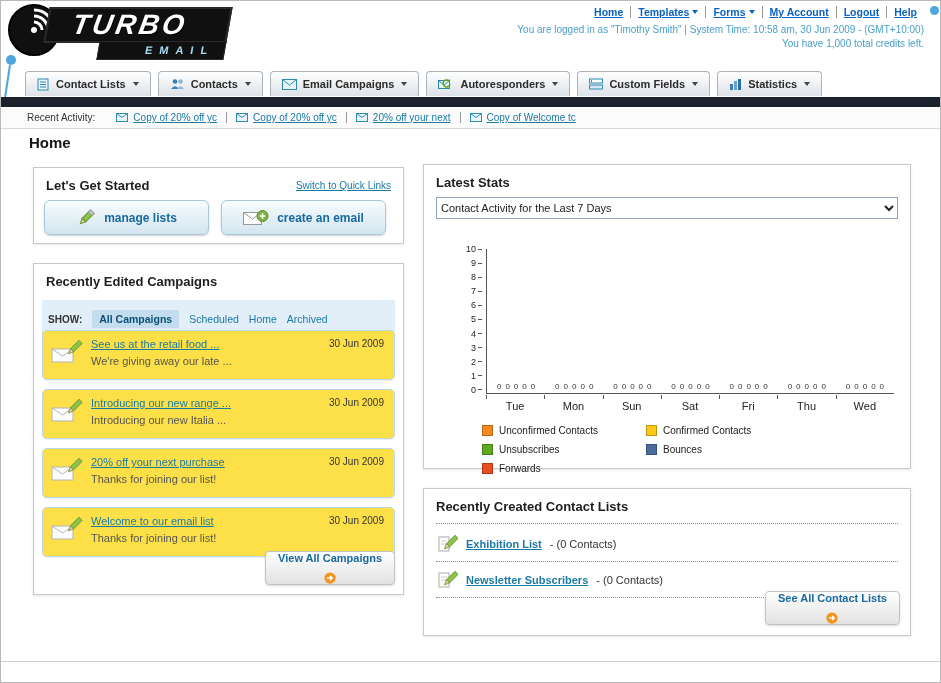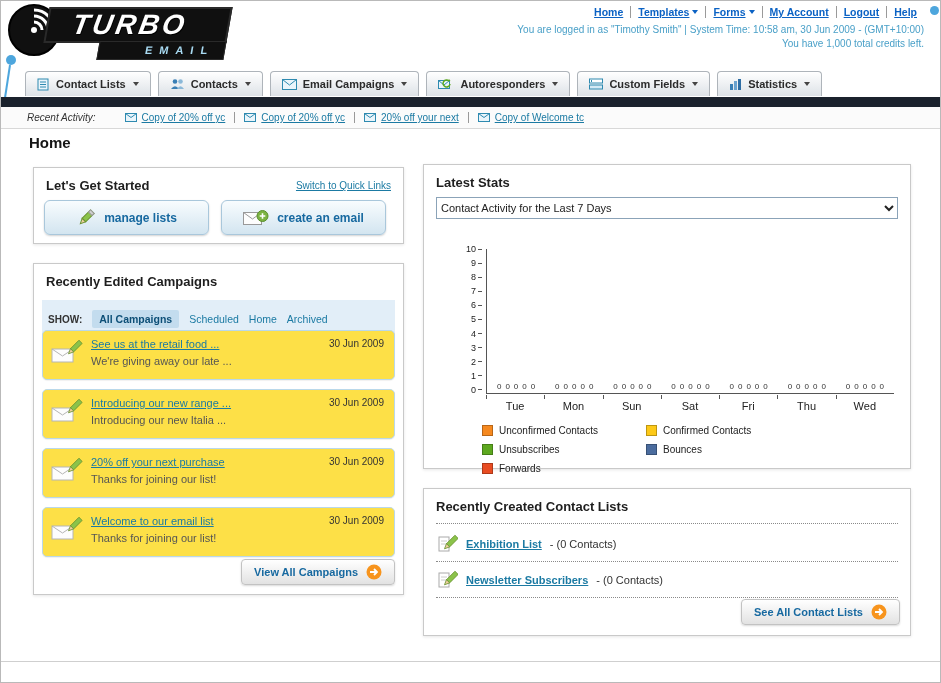--- a/index.html
+++ b/index.html
@@ -25,21 +25,21 @@
   .credits-info { position: absolute; right: 16px; top: 37px; font-size: 10px; color: #4aa0c8; }
 
   
   .tabs { position: absolute; top: 70px; left: 0; right: 0; height: 26px; padding-left: 24px; display: flex; align-items: flex-start; gap: 7px; }
   .tab { display: inline-flex; align-items: center; gap: 6px; height: 25px; padding: 0 11px; background: linear-gradient(#ffffff, #dde2e7); border: 1px solid #aeb4ba; border-bottom: none; border-radius: 4px 4px 0 0; font-size: 11px; font-weight: bold; color: #2b2b2b; cursor: pointer; box-shadow: inset 0 1px 0 #fff; white-space: nowrap; }
   .chevron { width: 0; height: 0; border-left: 3px solid transparent; border-right: 3px solid transparent; border-top: 4px solid #444; margin-left: 1px; }
   .navy-bar { position: absolute; top: 96px; left: 0; right: 0; height: 10px; background: #1b222d; }
 
   
   .recent-bar { position: absolute; top: 106px; left: 0; right: 0; height: 22px; background: #fbfbfb; border-bottom: 1px solid #d8d8d8; display: flex; align-items: center; padding-left: 26px; font-size: 10px; }
-  .ra-label { color: #333; margin-right: 20px; font-style: italic; }
+  .ra-label { color: #333; margin-right: 12px; }
   .ra-item { display: inline-flex; align-items: center; gap: 5px; padding: 0 9px; cursor: pointer; }
   .ra-item + .ra-item { border-left: 1px solid #999; }
   .ra-link { color: #1b7aa3; text-decoration: underline; white-space: nowrap; }
 
   
   .content-divider { position: absolute; top: 660px; left: 0; right: 0; border-top: 1px solid #cfcfcf; }
   .page-title { position: absolute; left: 28px; top: 133px; font-size: 15px; font-weight: bold; color: #151515; }
 
   .panel { position: absolute; background: #fff; border: 1px solid #c9c9c9; box-shadow: 0 1px 3px rgba(0,0,0,0.10); }
   .panel-title { position: absolute; left: 12px; top: 10px; font-size: 13px; font-weight: bold; color: #1e1e1e; }
@@ -55,21 +55,21 @@
   .show-bar { position: absolute; left: 8px; right: 8px; top: 36px; height: 38px; background: #e2eef8; display: flex; align-items: center; font-size: 10px; padding: 0 6px; gap: 10px; }
   .show-label { font-weight: bold; color: #333; }
   .show-tab { color: #1b7aa3; cursor: pointer; font-size: 10.5px; }
   .show-tab.active { background: #c3dcee; color: #0d4f77; font-weight: bold; padding: 3px 7px; border-radius: 2px; }
   .campaign-list { position: absolute; left: 8px; right: 8px; top: 66px; }
   .campaign-item { position: relative; height: 50px; border: 1px solid #b9d8ea; border-radius: 5px; margin-bottom: 9px; background: #fde047; box-shadow: 0 1px 1px rgba(0,0,0,0.06); cursor: pointer; }
   .ci-icon { position: absolute; left: 8px; top: 9px; }
   .ci-title { position: absolute; left: 48px; top: 7px; font-size: 11px; color: #1b7aa3; text-decoration: underline; cursor: pointer; white-space: nowrap; }
   .ci-sub { position: absolute; left: 48px; top: 24px; font-size: 11px; color: #555; white-space: nowrap; }
   .ci-date { position: absolute; right: 10px; top: 7px; font-size: 10px; color: #333; }
-  .bottom-btn { position: absolute; display: inline-flex; align-items: center; gap: 8px; height: 26px; padding: 0 12px; background: linear-gradient(#ffffff, #e2e2e2); border: 1px solid #c2c2c2; border-radius: 4px; color: #1769a0; font-weight: bold; font-size: 11px; box-shadow: 0 1px 2px rgba(0,0,0,0.15); cursor: pointer; }
+  .bottom-btn { position: absolute; display: inline-flex; align-items: center; gap: 8px; height: 34px; padding: 0 12px; background: linear-gradient(#ffffff, #e2e2e2); border: 1px solid #c2c2c2; border-radius: 4px; color: #1769a0; font-weight: bold; font-size: 11px; box-shadow: 0 1px 2px rgba(0,0,0,0.15); cursor: pointer; flex-direction: column; }
   #view-all-campaigns { right: 8px; bottom: 9px; }
 
   
   #latest-stats { left: 422px; top: 163px; width: 488px; height: 305px; }
   .stats-select { position: absolute; left: 12px; right: 12px; top: 32px; width: calc(100% - 24px); height: 22px; font-size: 11px; font-family: "Liberation Sans", sans-serif; border: 1px solid #8ba3b8; background: #fff; color: #222; }
   .chart-wrap { position: absolute; left: 12px; right: 12px; top: 80px; height: 176px; }
   .y-axis { position: absolute; left: 22px; top: 0; width: 24px; height: 149px; display: flex; flex-direction: column; justify-content: space-between; }
   .y-row { display: flex; align-items: center; justify-content: flex-end; gap: 2px; height: 8px; font-size: 9px; color: #222; line-height: 8px; }
   .ytick { width: 4px; height: 1px; background: #555; }
   .plot { position: absolute; left: 50px; top: 4px; right: 4px; height: 145px; border-left: 1px solid #555; border-bottom: 1px solid #555; }

